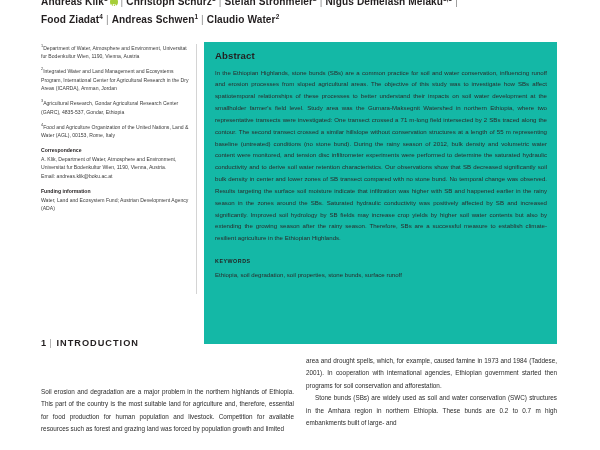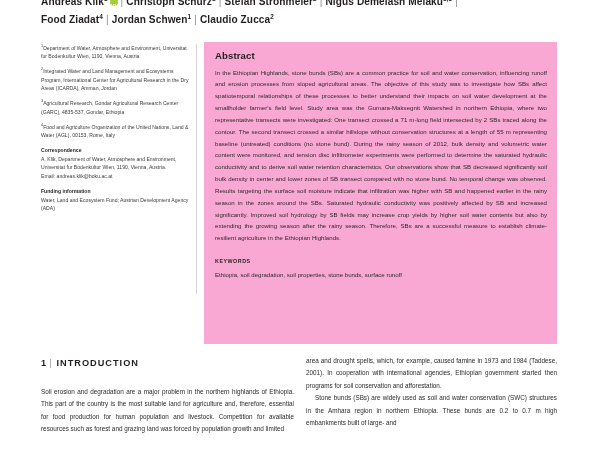--- a/index.html
+++ b/index.html
@@ -96,21 +96,21 @@
     margin-bottom: 7px;
   }
 
   
   .abstract-panel {
     position: absolute;
     left: 204px;
     top: 42px;
     width: 353px;
     height: 302px;
-    background: #f9a8d4;
+    background: #14b8a6;
     box-sizing: border-box;
     padding: 8px 10px 8px 11px;
   }
   .abstract-title {
     font-size: 9.6px;
     font-weight: bold;
     color: #231f20;
     margin: 0 0 5.5px 0;
     letter-spacing: 0.1px;
   }
@@ -133,21 +133,21 @@
     font-size: 6.1px;
     line-height: 10px;
     color: #2b2b2b;
     margin: 0;
   }
 
   
   .sec-head {
     position: absolute;
     left: 41px;
-    top: 358px;
+    top: 338px;
     font-size: 9.2px;
     font-weight: bold;
     color: #231f20;
     letter-spacing: 1.0px;
   }
   .sec-head .num {
     letter-spacing: 0;
   }
   .sec-head .bar {
     color: #9c9c9c;
@@ -190,21 +190,21 @@
     background: #d4d4d4;
   }
 </style>
 </head>
 <body>
 
 <div class="page">
 
   <div class="authors">
     <span id="author-line-1"><span>Andreas Klik</span><sup>1</sup><span class="orcid"></span><span class="sep">|</span><span>Christoph Schürz</span><sup>1</sup><span class="sep">|</span><span>Stefan Strohmeier</span><sup>2</sup><span class="sep">|</span><span>Nigus Demelash Melaku</span><sup>1,3</sup><span class="sep">|</span></span><br>
-    <span id="author-line-2"><span>Food Ziadat</span><sup>4</sup><span class="sep">|</span><span>Jordan Schwen</span><sup>1</sup><span class="sep">|</span><span>Claudio Zucca</span><sup>2</sup></span>
+    <span id="author-line-2"><span>Food Ziadat</span><sup>4</sup><span class="sep">|</span><span>Andreas Schwen</span><sup>1</sup><span class="sep">|</span><span>Claudio Water</span><sup>2</sup></span>
   </div>
 
   <div class="divider"></div>
 
   <div class="sidebar">
     <div id="affil-list">
         <div class="affil"><sup>1</sup><span>Department of Water, Atmosphere and Environment, Universitat fur Bodenkultur Wien, 1190, Vienna, Austria</span></div>
         <div class="affil"><sup>2</sup><span>Integrated Water and Land Management and Ecosystems Program, International Center for Agricultural Research in the Dry Areas (ICARDA), Amman, Jordan</span></div>
         <div class="affil"><sup>3</sup><span>Agricultural Research, Gondar Agricultural Research Center (GARC), 4835-537, Gondar, Ethiopia</span></div>
         <div class="affil"><sup>4</sup><span>Food and Agriculture Organization of the United Nations, Land &amp; Water (AGL), 00153, Rome, Italy</span></div>

